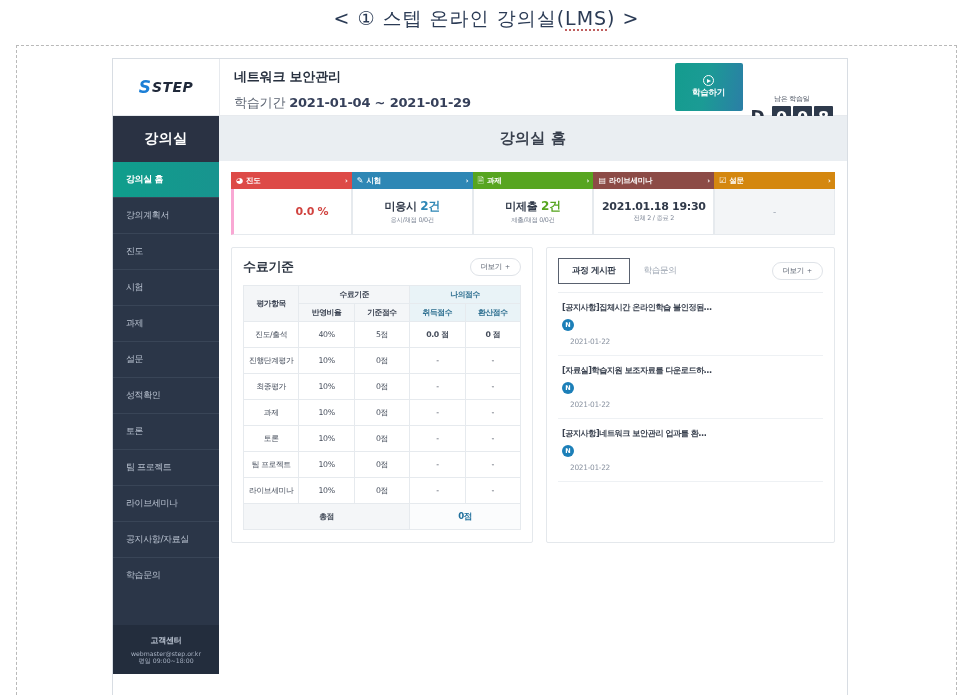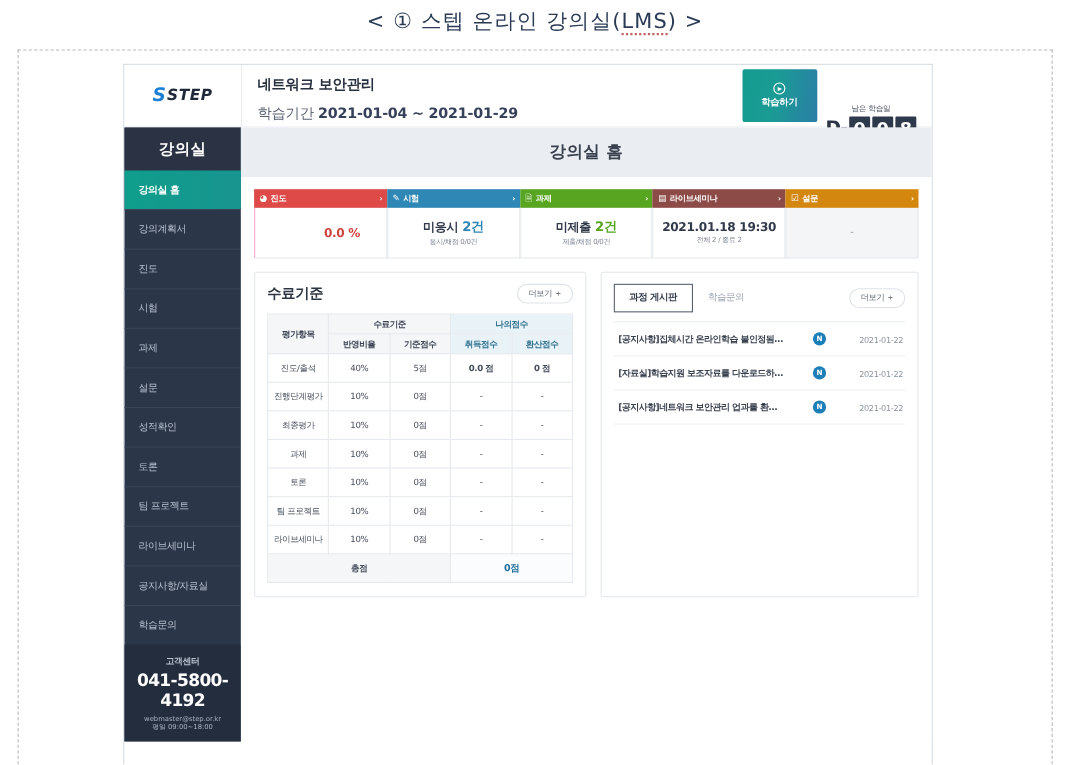--- a/index.html
+++ b/index.html
@@ -158,21 +158,21 @@
   .card-body {
     height: 46px; border:1px solid #e6eaee; border-top:none;
     display:flex; flex-direction:column; align-items:center; justify-content:center; gap:1px;
     background: #fff;
   }
   .card-body.empty { background:#f3f5f7; }
   .cb-main { font-size: 11px; font-weight:bold; color:#313a4a; letter-spacing:-0.3px; }
   .cb-main .accent { font-size: 12px; }
   .cb-sub { font-size: 6.4px; color:#7b8494; letter-spacing:-0.3px; filter: blur(0.35px); }
   .cb-dash { font-size: 9px; color:#9aa3b0; }
-  .card:nth-child(1) .card-body { border-left:1px solid #f9a8d4;padding-left:39px; }
+  .card:nth-child(1) .card-body { border-left:3px solid #f9a8d4;padding-left:39px; }
 
   
   .panels { display:flex; gap: 13px; margin: 12px 12px 0 12px; }
   .panel {
     background:#fff; border:1px solid #e4e8ec; border-radius:2px;
     padding: 10px 11px 12px;
   }
   .panel.left { width: 302px; }
   .panel.right { flex:1; }
   .panel-head { display:flex; align-items:center; justify-content:space-between; margin-bottom:9px; }
@@ -203,23 +203,24 @@
   .btab {
     font-size: 8.6px; font-weight:bold; color:#2f3847; padding: 6px 13px;
     border: 1.4px solid transparent; cursor:pointer; letter-spacing:-0.4px;
     background:#fff;
   }
   .btab.active { border-color:#59616f; }
   .btab.inactive { color:#9aa3b0; font-weight:normal; }
   .board-more { margin-left: auto; }
   .board-list { border-top: 1px solid #eceff2; }
   .brow {
-    display:flex; align-items:flex-end; gap:22px;
+    display:flex; align-items:flex-start; gap:6px;
     padding: 9px 2px 9px 4px; border-bottom: 1px solid #eef1f4;
     cursor: pointer;
+    flex-direction: column;
   }
   .brow-title {
     flex:1; font-size: 8.2px; color:#3a4250; letter-spacing:-0.5px;
     overflow:hidden; white-space:nowrap; text-overflow:ellipsis;
     font-weight: bold;
   }
   .n-badge {
     width: 12px; height: 12px; border-radius:50%; background:#1c7fb8; color:#fff;
     font-size: 6.5px; font-weight:bold; display:flex; align-items:center; justify-content:center;
     flex-shrink: 0;
@@ -319,21 +320,20 @@
             <div class="sb-item">
               <span>공지사항/자료실</span>
             </div>
             <div class="sb-sep"></div>
             <div class="sb-item">
               <span>학습문의</span>
             </div>
           </div>
         <div class="sb-footer">
           <div class="cs-label">고객센터</div>
-          <div class="cs-phone">041-5800-4192</div>
           <div class="cs-mail">webmaster@step.or.kr</div>
           <div class="cs-hours">평일 09:00~18:00</div>
         </div>
       </div>
 
       <div class="content">
         <div class="page-title-band">강의실 홈</div>
 
         <div class="cards" id="status-cards">
             <div class="card">

